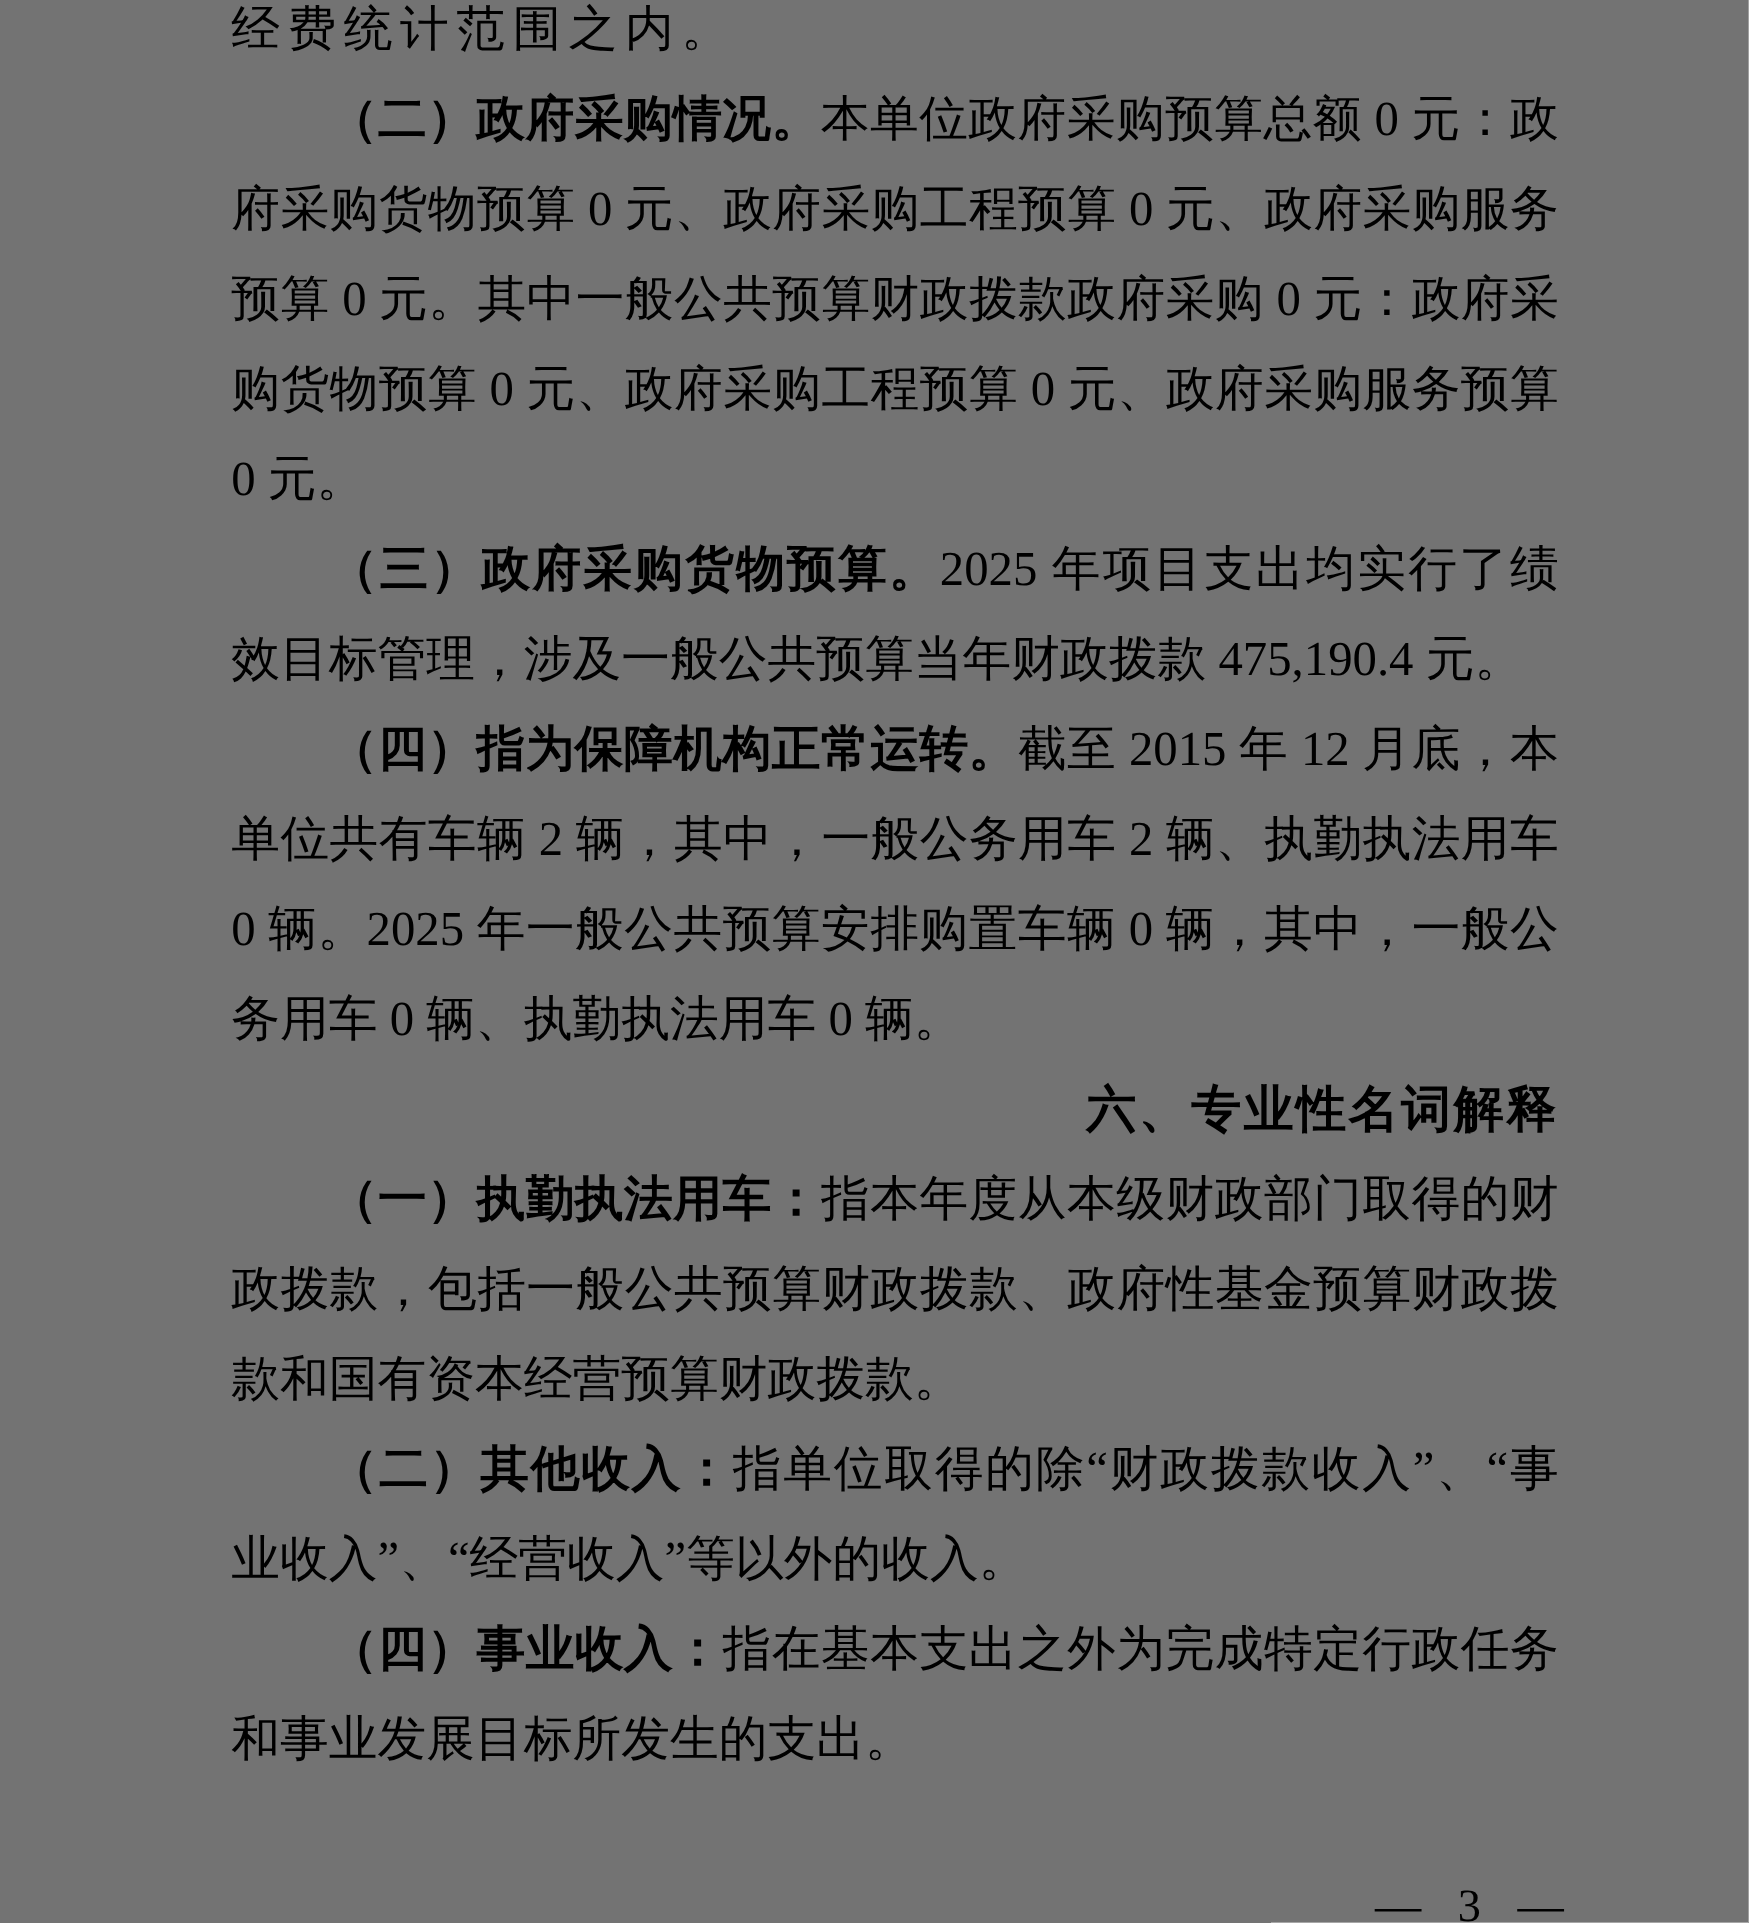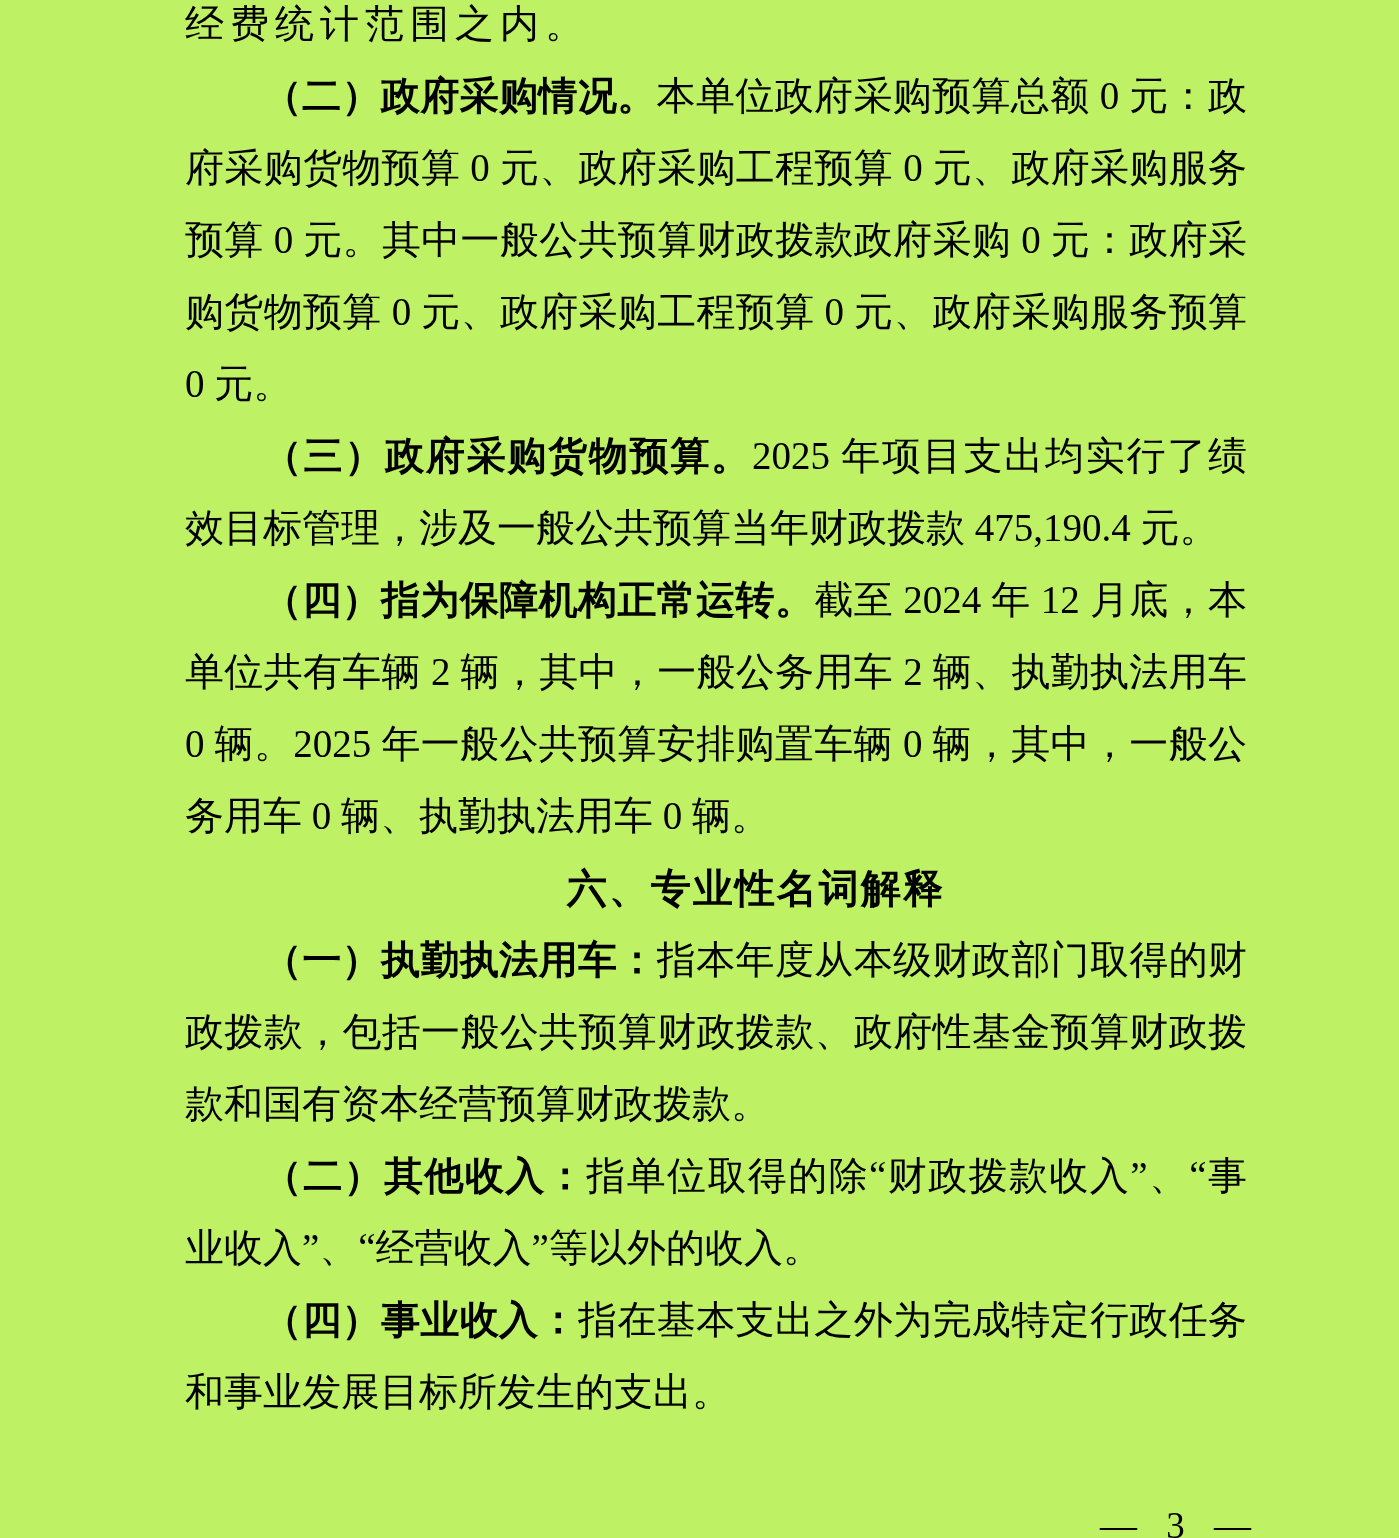--- a/index.html
+++ b/index.html
@@ -11,21 +11,21 @@
     height: 1538px;
     background: #ffffff;
     color: #000000;
     position: relative;
     overflow: hidden;
     font-family: "Liberation Serif", serif;
   }
   .page {
     position: absolute;
     inset: 0;
-    background: #bef264;
+    background: #737373;
   }
   .page-content {
     position: absolute;
     left: 185px;
     top: -12px;
     width: 1062px;
   }
   .para {
     margin: 0;
     font-size: 39px;
@@ -43,21 +43,21 @@
   .lead {
     font-weight: 700;
   }
   .section-heading {
     margin: 0;
     font-size: 40px;
     line-height: 72px;
     font-weight: 700;
     font-family: "Liberation Sans", sans-serif;
     text-indent: 2em;
-    text-align: center;
+    text-align: right;
     letter-spacing: 2px;
   }
   .page-number {
     position: absolute;
     left: 1100px;
     top: 1503px;
     font-size: 37px;
     line-height: 46px;
     letter-spacing: 10px;
     white-space: nowrap;
@@ -70,21 +70,21 @@
 
 <div class="page">
   <div class="page-content">
 
     <p class="para spread">经费统计范围之内。</p>
 
     <p class="para indent"><span class="lead">（二）政府采购情况。</span><span>本单位政府采购预算总额 0 元：政府采购货物预算 0 元、政府采购工程预算 0 元、政府采购服务预算 0 元。其中一般公共预算财政拨款政府采购 0 元：政府采购货物预算 0 元、政府采购工程预算 0 元、政府采购服务预算 0 元。</span></p>
 
     <p class="para indent"><span class="lead">（三）政府采购货物预算。</span><span>2025 年项目支出均实行了绩效目标管理，涉及一般公共预算当年财政拨款 475,190.4 元。</span></p>
 
-    <p class="para indent"><span class="lead">（四）指为保障机构正常运转。</span><span>截至 2024 年 12 月底，本单位共有车辆 2 辆，其中，一般公务用车 2 辆、执勤执法用车 0 辆。2025 年一般公共预算安排购置车辆 0 辆，其中，一般公务用车 0 辆、执勤执法用车 0 辆。</span></p>
+    <p class="para indent"><span class="lead">（四）指为保障机构正常运转。</span><span>截至 2015 年 12 月底，本单位共有车辆 2 辆，其中，一般公务用车 2 辆、执勤执法用车 0 辆。2025 年一般公共预算安排购置车辆 0 辆，其中，一般公务用车 0 辆、执勤执法用车 0 辆。</span></p>
 
     <h2 class="section-heading">六、专业性名词解释</h2>
 
     <p class="para indent"><span class="lead">（一）执勤执法用车：</span><span>指本年度从本级财政部门取得的财政拨款，包括一般公共预算财政拨款、政府性基金预算财政拨款和国有资本经营预算财政拨款。</span></p>
 
     <p class="para indent"><span class="lead">（二）其他收入：</span><span>指单位取得的除“财政拨款收入”、“事业收入”、“经营收入”等以外的收入。</span></p>
 
 
     <p class="para indent"><span class="lead">（四）事业收入：</span><span>指在基本支出之外为完成特定行政任务和事业发展目标所发生的支出。</span></p>
 

